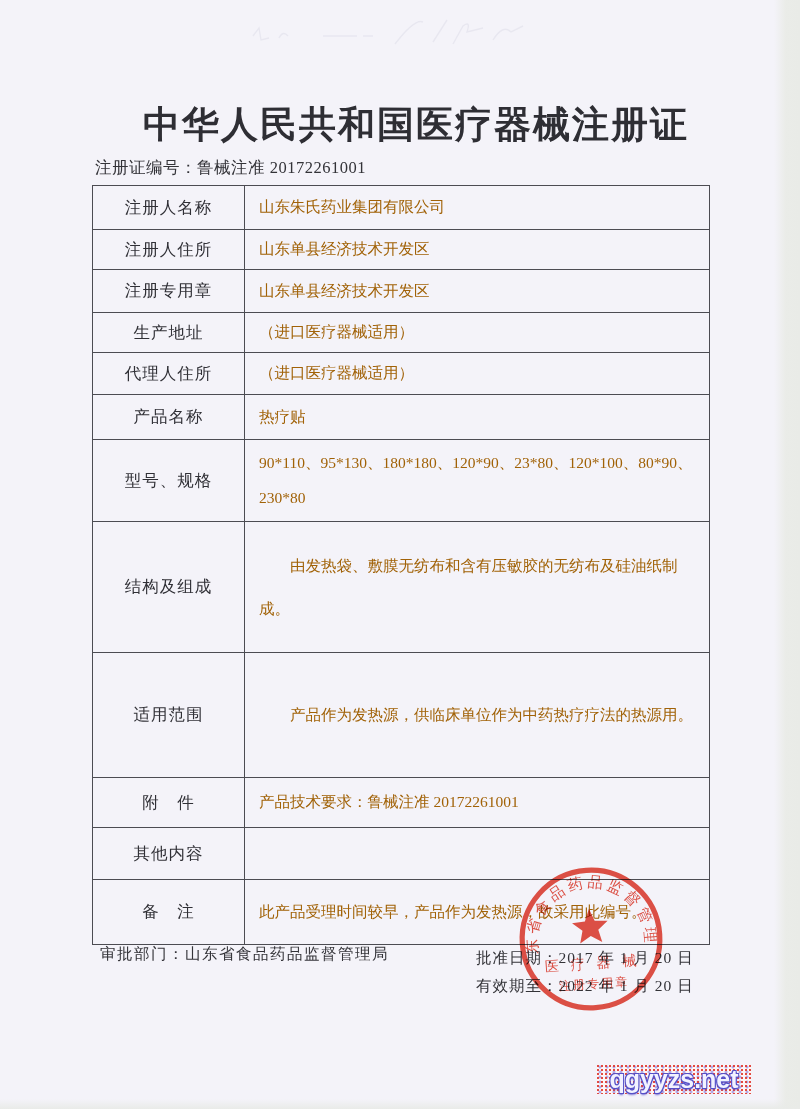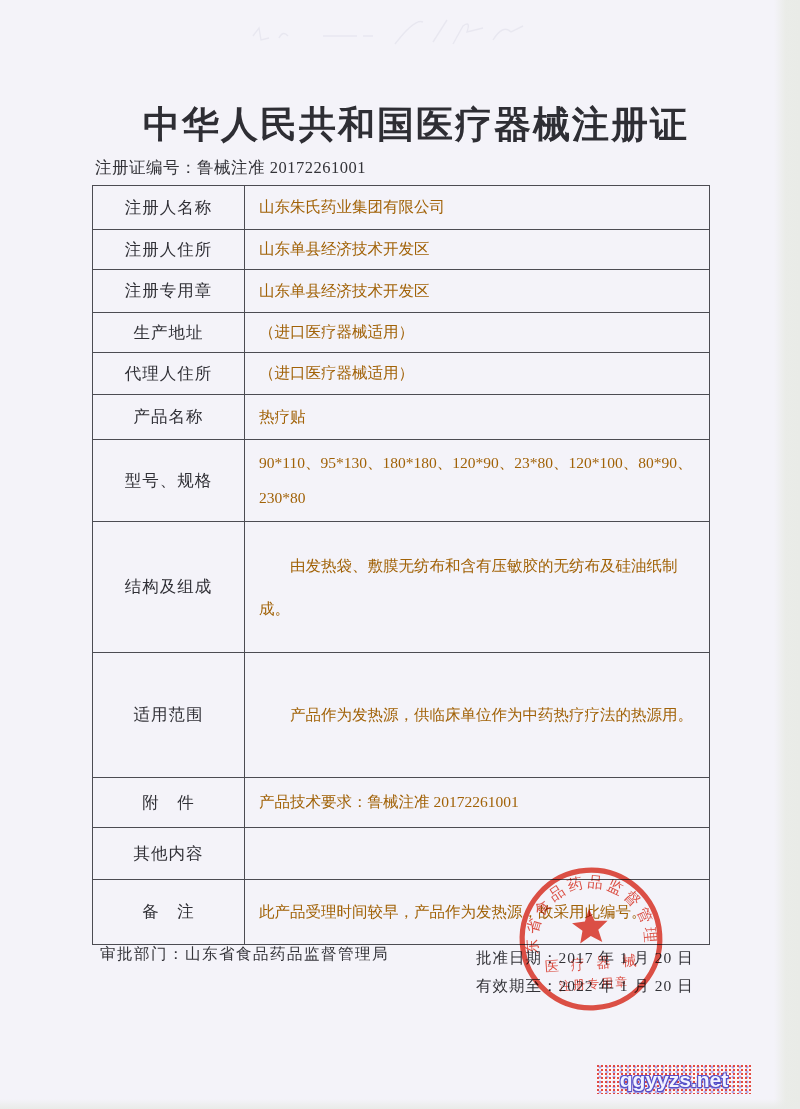--- a/index.html
+++ b/index.html
@@ -52,21 +52,21 @@
 
   .watermark{
     position:absolute;left:597px;top:1065px;width:154px;height:29px;
     display:flex;align-items:center;justify-content:center;
     background-color:#fdf5f5;
     background-image:
       radial-gradient(circle at 1px 1px, rgba(223,57,47,.9) 32%, rgba(255,255,255,0) 36%),
       radial-gradient(circle at 3px 2px, rgba(120,110,220,.55) 28%, rgba(255,255,255,0) 34%);
     background-size:4px 4px,7px 5px;
     font-family:"Liberation Sans","DejaVu Sans",sans-serif;
-    font-weight:bold;font-size:21px;color:#f2f2ff;letter-spacing:0;
+    font-weight:bold;font-size:25px;color:#f2f2ff;letter-spacing:0;
     text-shadow:-1px -1px 0 #5550c8,1px -1px 0 #5550c8,-1px 1px 0 #5550c8,
       1px 1px 0 #5550c8,0 2px 2px rgba(80,70,200,.8);
   }
 </style>
 </head>
 <body>
 
 <div class="page">
 
   <svg class="handwriting" viewBox="0 0 330 48">

